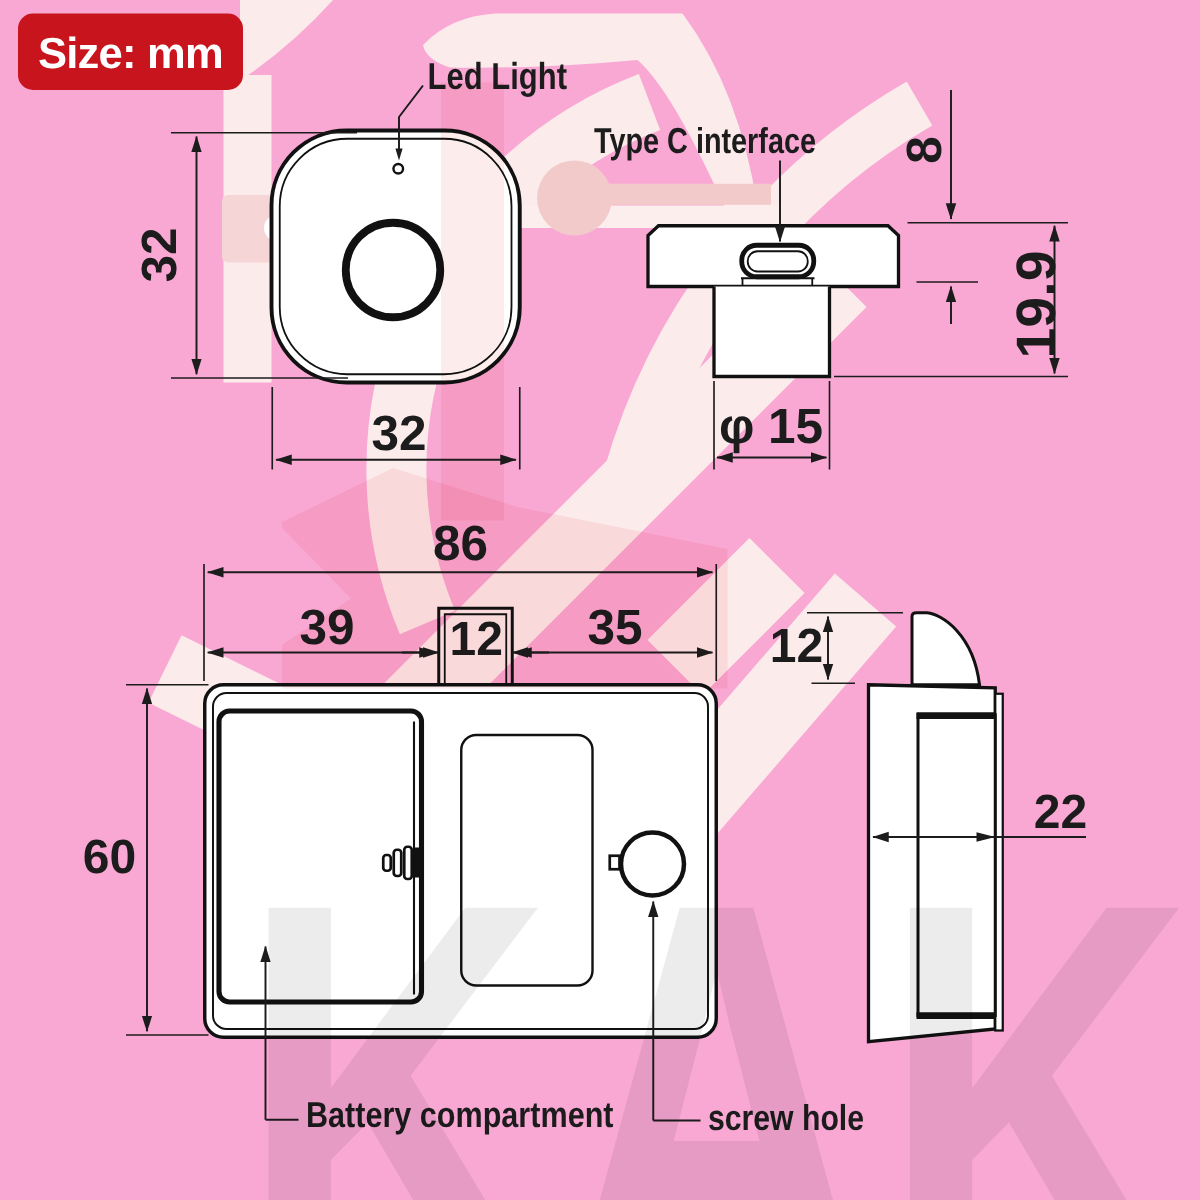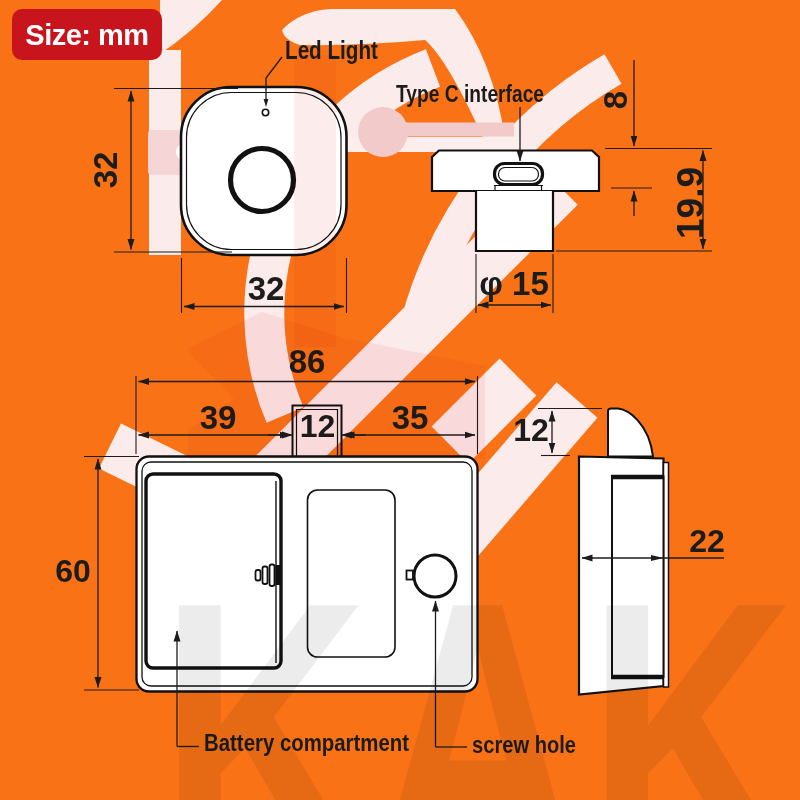--- a/index.html
+++ b/index.html
@@ -1,16 +1,16 @@
 <!DOCTYPE html>
 <html><head>
 <meta charset="utf-8">
 <style>
   html,body{margin:0;padding:0;background:#ffffff;}
-  #page{width:800px;height:800px;position:relative;overflow:hidden;background:#f97316;}
+  #page{width:800px;height:800px;position:relative;overflow:hidden;background:#f9a8d4;}
   text{font-family:"Liberation Sans",sans-serif;font-weight:bold;}
 </style>
 </head>
 <body>
 <div id="page">
 <svg width="800" height="800" viewBox="0 0 800 800">
 <defs>
 <marker id="a" markerWidth="14" markerHeight="9" refX="10.5" refY="4.5" orient="auto-start-reverse" markerUnits="userSpaceOnUse">
   <path d="M0,1 L11,4.5 L0,8 Z" fill="#1c1c1c"></path>
 </marker>

